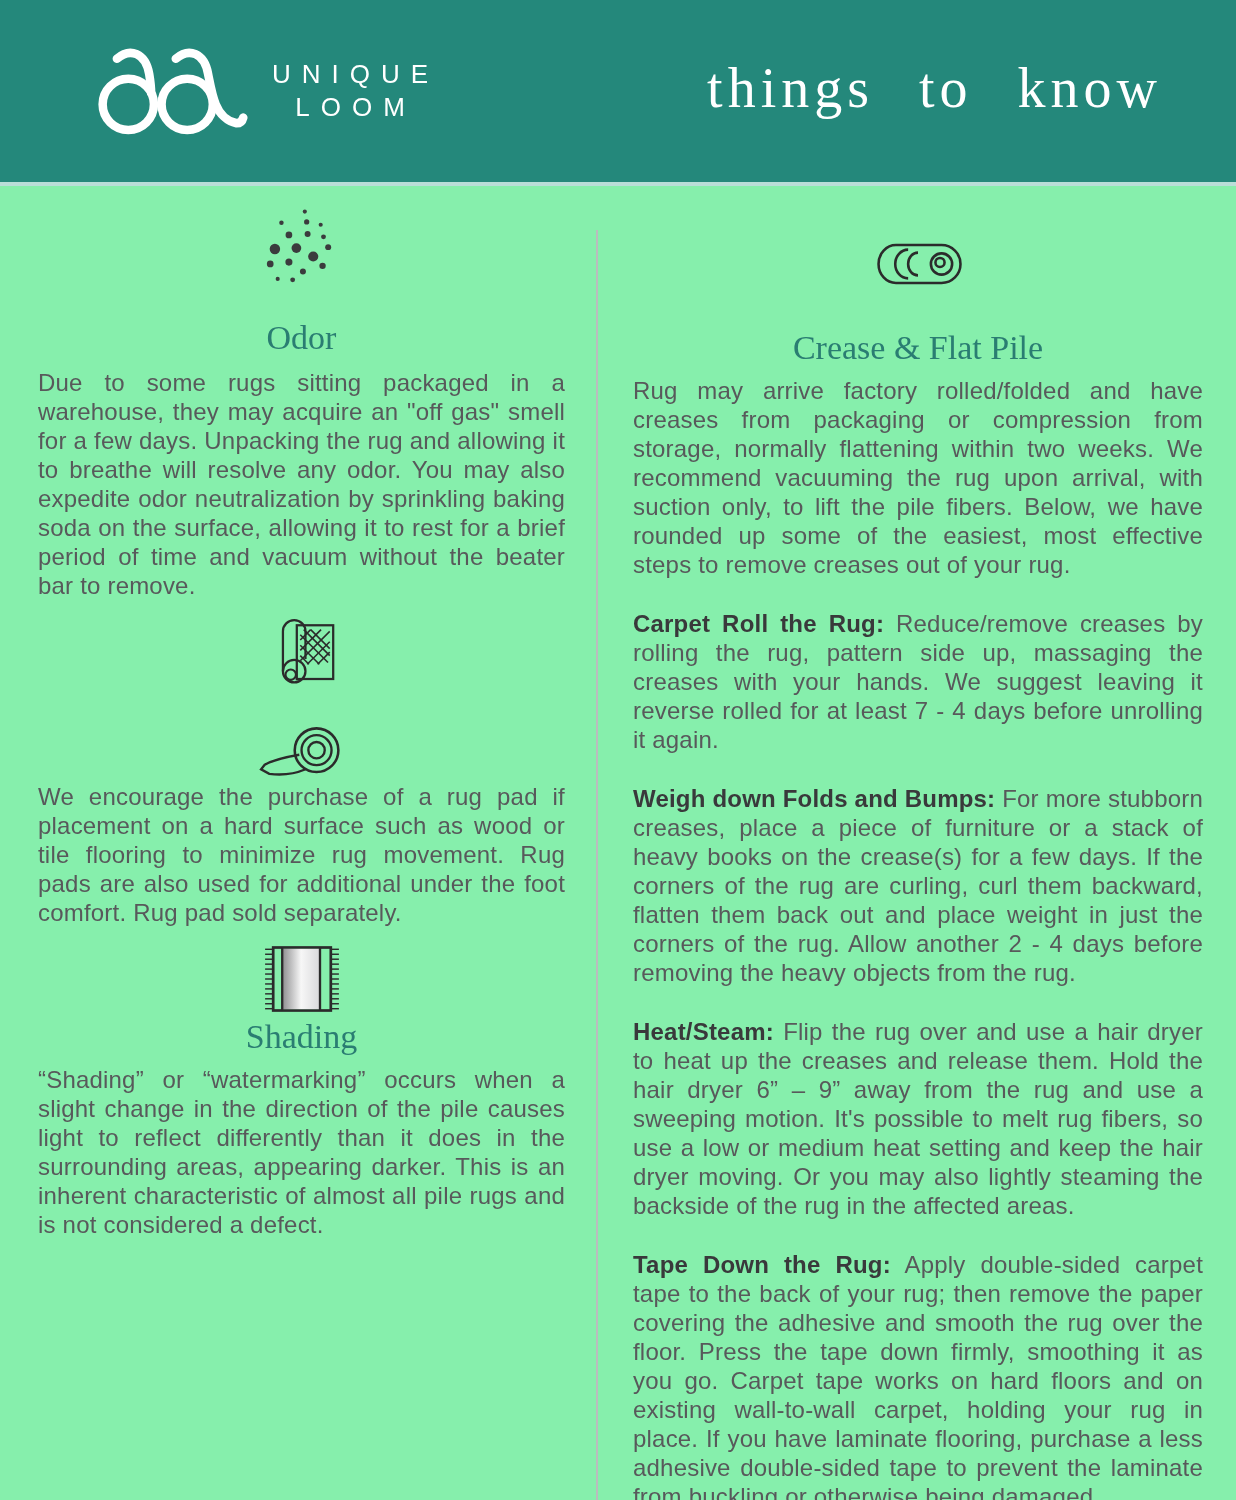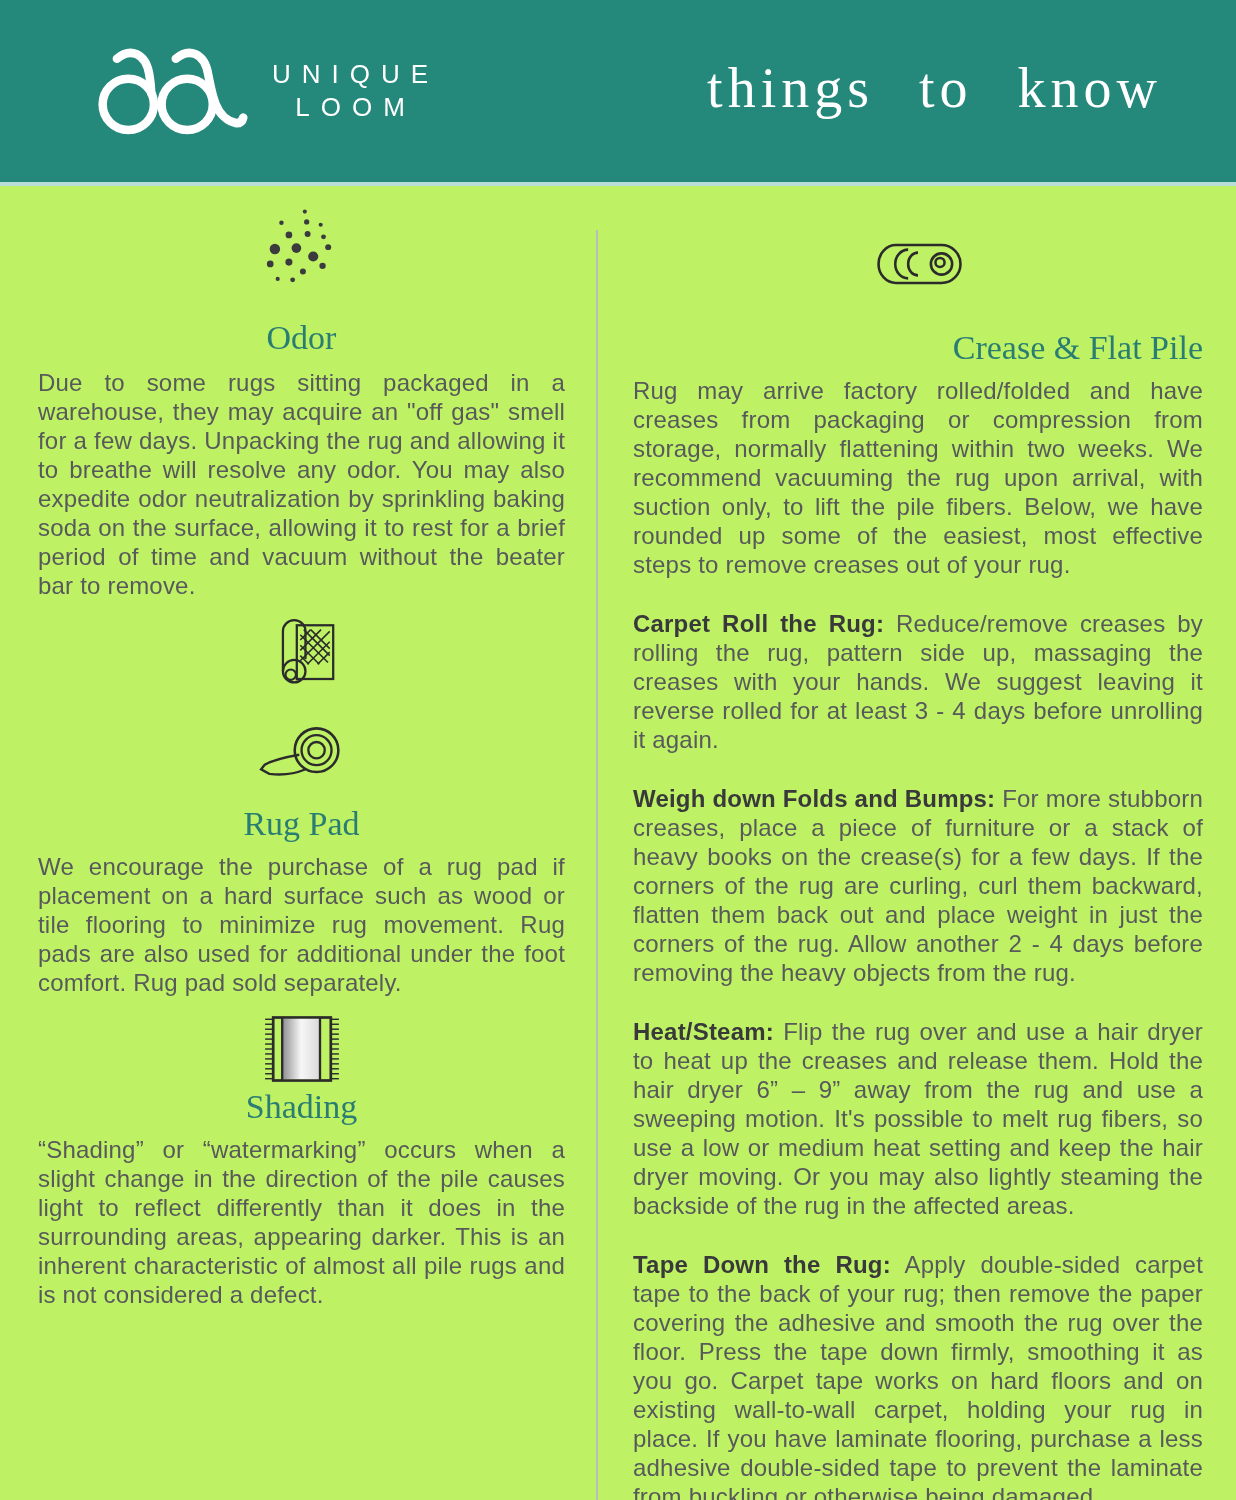--- a/index.html
+++ b/index.html
@@ -1,19 +1,19 @@
 <!DOCTYPE html>
 <html><head>
 <meta charset="utf-8">
 <style>
   html,body{margin:0;padding:0;background:#ffffff;}
   .page{
     position:relative;
     width:1236px;height:1500px;
-    background:#bef264;
+    background:#86efac;
     font-family:"Liberation Sans", sans-serif;
     overflow:hidden;
   }
   
   .header{
     box-sizing:border-box;
     height:186px;
     background:#24887b;
     border-bottom:4px solid #b9ded8;
     display:flex;
@@ -64,21 +64,21 @@
     font-weight:400;
     font-size:34px;
     line-height:44px;
     color:#2a7d72;
     text-align:center;
   }
   .h1m{margin-top:24px;margin-bottom:8px;}
   .h2m{margin-top:18px;margin-bottom:6px;}
   .h3m{margin-top:20px;margin-bottom:6px;}
   .h4m{margin-bottom:6px;}
-  .hrm{margin-top:40px;margin-bottom:6px;text-align:right;}
+  .hrm{margin-top:40px;margin-bottom:6px;}
   p.body{
     margin:0;
     font-size:24px;
     line-height:29px;
     letter-spacing:0.2px;
     color:#58595b;
     text-align:justify;
   }
   p.tip{margin-top:30px;}
   p.tip strong{font-weight:700;color:#39393b;}
@@ -160,21 +160,20 @@
       </figure>
 
       <figure class="f3">
         <svg width="92" height="60" viewBox="0 0 96 66">
           <path d="M45,36 C28,39 14,43 7,47 L3,52 L12,57 C26,59 40,57 52,52" fill="#ffffff" class="icon-stroke" stroke-width="2.6"></path>
           <circle cx="64" cy="31" r="24" fill="#ffffff" class="icon-stroke" stroke-width="2.8"></circle>
           <circle cx="64" cy="31" r="16.5" class="icon-stroke" stroke-width="2.6"></circle>
           <circle cx="64" cy="31" r="9" class="icon-stroke" stroke-width="2.6"></circle>
         </svg>
       </figure>
-      <h2 class="h3m">Rug Pad</h2>
       <p class="body">We encourage the purchase of a rug pad if placement on a hard surface such as wood or tile flooring to minimize rug movement. Rug pads are also used for additional under the foot comfort. Rug pad sold separately.</p>
 
       <figure class="f4">
         <svg width="80" height="72" viewBox="0 0 88 80">
           <defs>
             <linearGradient id="shgrad" x1="0" y1="0" x2="1" y2="0">
               <stop offset="0" stop-color="#8d8d8f"></stop>
               <stop offset="0.5" stop-color="#f7f7f7"></stop>
               <stop offset="1" stop-color="#d9d9db"></stop>
             </linearGradient>
@@ -226,21 +225,21 @@
             <path d="M50,10 A17,19 0 1 0 50,48"></path>
             <path d="M63,14 A13,15 0 1 0 63,44"></path>
             <circle cx="94" cy="29" r="14"></circle>
             <circle cx="92" cy="27" r="6"></circle>
           </g>
         </svg>
       </figure>
       <h2 class="hrm">Crease &amp; Flat Pile</h2>
       <p class="body">Rug may arrive factory rolled/folded and have creases from packaging or compression from storage, normally flattening within two weeks. We recommend vacuuming the rug upon arrival, with suction only, to lift the pile fibers. Below, we have rounded up some of the easiest, most effective steps to remove creases out of your rug.</p>
 
-      <p class="body tip"><strong>Carpet Roll the Rug:</strong> <span>Reduce/remove creases by rolling the rug, pattern side up, massaging the creases with your hands. We suggest leaving it reverse rolled for at least 3 - 4 days before unrolling it again.</span></p>
+      <p class="body tip"><strong>Carpet Roll the Rug:</strong> <span>Reduce/remove creases by rolling the rug, pattern side up, massaging the creases with your hands. We suggest leaving it reverse rolled for at least 7 - 4 days before unrolling it again.</span></p>
 
       <p class="body tip"><strong>Weigh down Folds and Bumps:</strong> <span>For more stubborn creases, place a piece of furniture or a stack of heavy books on the crease(s) for a few days. If the corners of the rug are curling, curl them backward, flatten them back out and place weight in just the corners of the rug. Allow another 2 - 4 days before removing the heavy objects from the rug.</span></p>
 
       <p class="body tip"><strong>Heat/Steam:</strong> <span>Flip the rug over and use a hair dryer to heat up the creases and release them. Hold the hair dryer 6” – 9” away from the rug and use a sweeping motion. It's possible to melt rug fibers, so use a low or medium heat setting and keep the hair dryer moving. Or you may also lightly steaming the backside of the rug in the affected areas.</span></p>
 
       <p class="body tip"><strong>Tape Down the Rug:</strong> <span>Apply double-sided carpet tape to the back of your rug; then remove the paper covering the adhesive and smooth the rug over the floor. Press the tape down firmly, smoothing it as you go. Carpet tape works on hard floors and on existing wall-to-wall carpet, holding your rug in place. If you have laminate flooring, purchase a less adhesive double-sided tape to prevent the laminate from buckling or otherwise being damaged.</span></p>
     </div>
   </div>
 </div>
 

